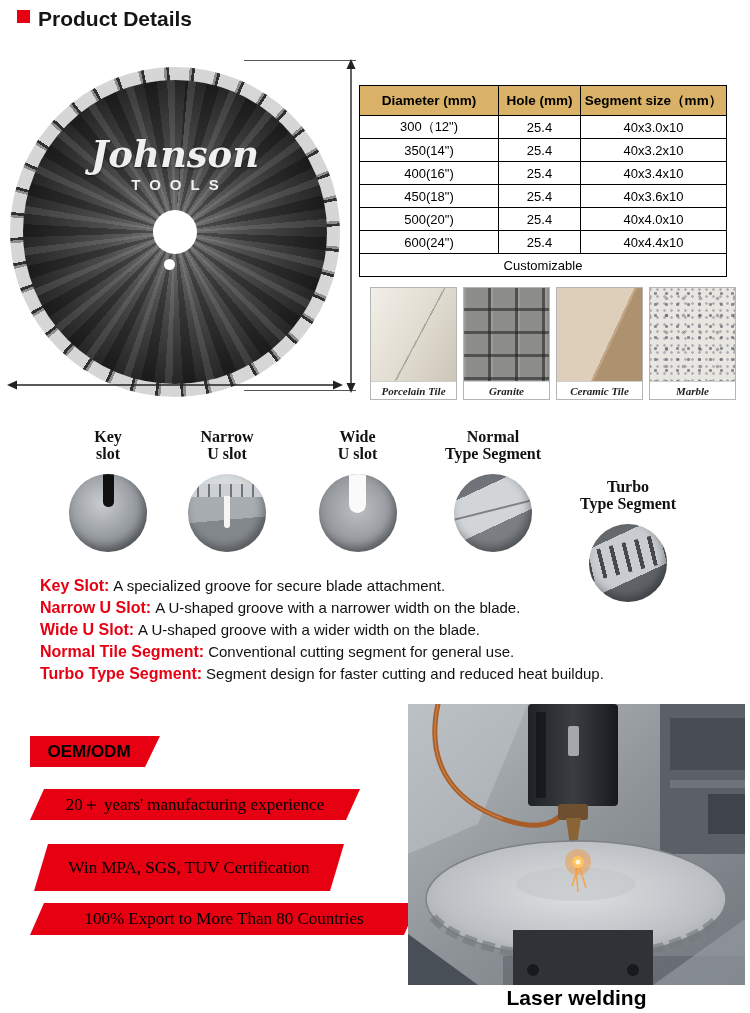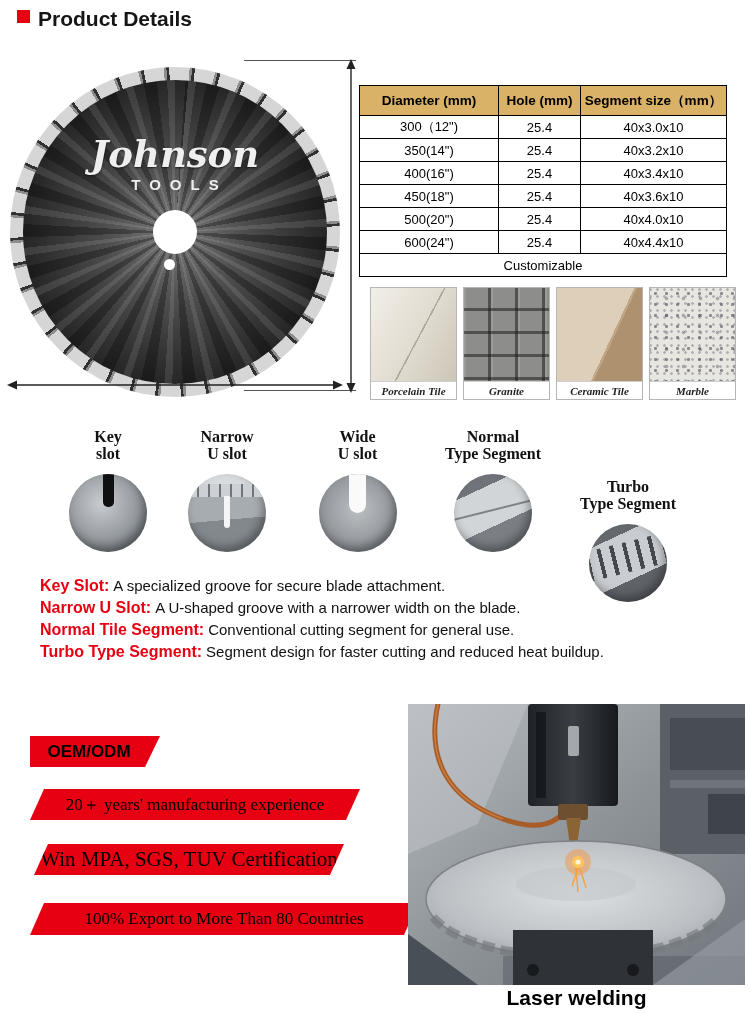--- a/index.html
+++ b/index.html
@@ -97,21 +97,21 @@
   .desc-line { margin:0 0 5px 0; font-size:15px; color:#111; line-height:17px; }
   .desc-term { color:#e60012; font-weight:700; font-size:16px; margin-right:4px; }
 
   
   .banner { position:absolute; background:#e60012; color:#000000; display:flex; align-items:center;
             justify-content:center; box-sizing:border-box; }
   .banner-1 { left:30px; top:736px; width:130px; height:31px; font-weight:700; font-size:17px; padding-right:12px;
               clip-path:polygon(0 0, 100% 0, calc(100% - 15px) 100%, 0 100%); }
   .banner-2 { left:30px; top:789px; width:330px; height:31px; font-family:"Liberation Serif",serif; font-size:17px;
               clip-path:polygon(14px 0, 100% 0, calc(100% - 14px) 100%, 0 100%); }
-  .banner-3 { left:34px; top:844px; width:310px; height:31px; font-family:"Liberation Serif",serif; font-size:21px;
+  .banner-3 { left:34px; top:844px; width:310px; height:47px; font-family:"Liberation Serif",serif; font-size:17px;
               clip-path:polygon(14px 0, 100% 0, calc(100% - 14px) 100%, 0 100%); }
   .banner-4 { left:30px; top:903px; width:388px; height:32px; font-family:"Liberation Serif",serif; font-size:17px;
               clip-path:polygon(14px 0, 100% 0, calc(100% - 14px) 100%, 0 100%); }
 
   
   .photo { position:absolute; left:408px; top:704px; width:337px; height:281px; }
   .photo svg { display:block; width:100%; height:100%; }
   .photo-caption { position:absolute; left:408px; top:986px; width:337px; text-align:center;
                    font-size:21px; font-weight:700; color:#000; }
 </style>
@@ -263,20 +263,23 @@
       <div class="turbo-notches"></div>
     </div>
   </div>
 
   <div class="descs">
     <div class="desc-line">
       <span class="desc-term">Key Slot:</span><span>A specialized groove for secure blade attachment.</span>
     </div>
     <div class="desc-line">
       <span class="desc-term">Narrow U Slot:</span><span>A U-shaped groove with a narrower width on the blade.</span>
+    </div>
+    <div class="desc-line">
+      <span class="desc-term">Wide U Slot:</span><span>A U-shaped groove with a wider width on the blade.</span>
     </div>
     <div class="desc-line">
       <span class="desc-term">Normal Tile Segment:</span><span>Conventional cutting segment for general use.</span>
     </div>
     <div class="desc-line">
       <span class="desc-term">Turbo Type Segment:</span><span>Segment design for faster cutting and reduced heat buildup.</span>
     </div>
   </div>
 
   <div class="banner banner-1">OEM/ODM</div>

